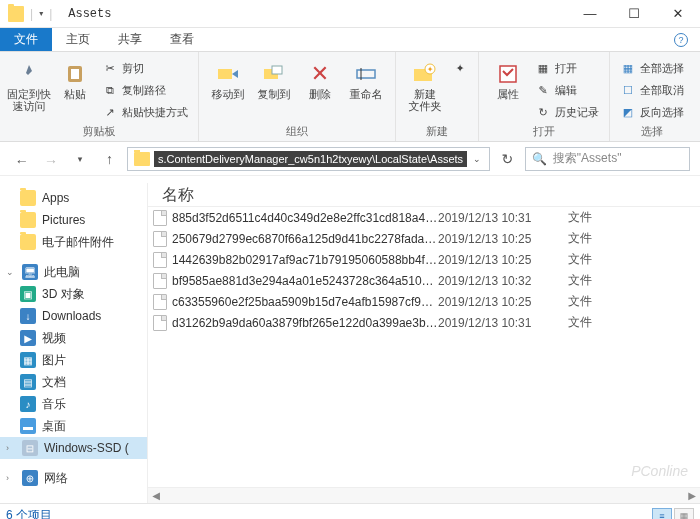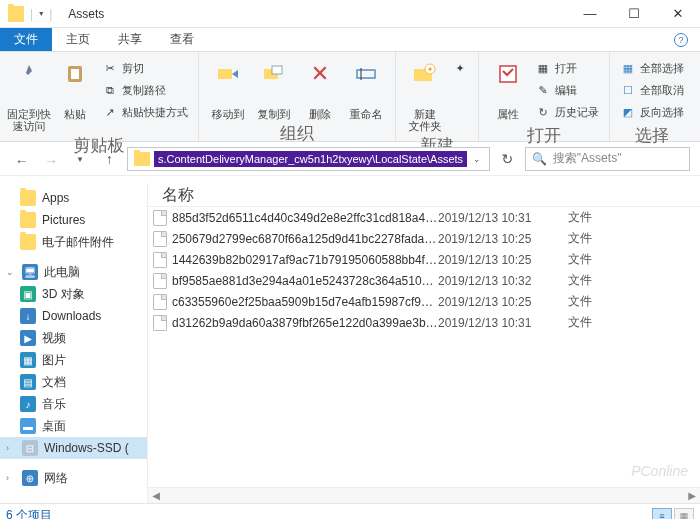--- a/index.html
+++ b/index.html
@@ -5,50 +5,50 @@
 * { margin: 0; padding: 0; box-sizing: border-box; font-family: "Segoe UI", "Microsoft YaHei", sans-serif; }
 body { width: 700px; height: 519px; background: #fff; font-size: 12px; color: #333; overflow: hidden; position: relative; }
 
 
 .titlebar { height: 28px; display: flex; align-items: center; border-bottom: 1px solid #e5e5e5; }
 .tb-left { display: flex; align-items: center; gap: 4px; padding-left: 8px; }
 .tb-folder { width: 16px; height: 16px; background: #ffd96a; border-radius: 1px; position: relative; }
 .tb-folder::before { content: ""; position: absolute; top: -2px; left: 0; width: 6px; height: 3px; background: #ffd96a; border-radius: 1px 1px 0 0; }
 .tb-sep { color: #ccc; margin: 0 2px; }
 .tb-down { font-size: 8px; color: #555; }
-.tb-title { margin-left: 10px; font-size: 12px; }
+.tb-title { margin-left: 10px; font-size: 12px; font-family: Liberation Mono, monospace; }
 .tb-btns { margin-left: auto; display: flex; }
 .tb-btn { width: 44px; height: 28px; display: flex; align-items: center; justify-content: center; font-size: 13px; color: #333; }
 
 
 .tabs { height: 24px; display: flex; align-items: stretch; background: #fff; border-bottom: 1px solid #ddd; }
 .tab { padding: 0 14px; display: flex; align-items: center; font-size: 12px; color: #444; }
 .tab.active { background: #1979ca; color: #fff; }
 .help-icon { margin-left: auto; padding-right: 12px; display: flex; align-items: center; gap: 8px; color: #888; font-size: 11px; }
 
 
 .ribbon { height: 90px; background: #f5f6f7; border-bottom: 1px solid #ddd; display: flex; }
 .rgroup { border-right: 1px solid #e3e3e3; padding: 4px 8px 2px 8px; display: flex; flex-direction: column; }
 .rgroup-body { flex: 1; display: flex; align-items: flex-start; gap: 4px; }
-.rgroup-label { text-align: center; font-size: 17px; color: #666; padding-top: 2px; }
+.rgroup-label { text-align: center; font-size: 11px; color: #666; padding-top: 2px; }
 .rbig { display: flex; flex-direction: column; align-items: center; width: 42px; padding-top: 4px; }
 .rbig-icon { width: 28px; height: 28px; display: flex; align-items: center; justify-content: center; }
-.rbig-label { font-size: 11px; text-align: center; line-height: 12px; margin-top: 20px; color: #444; }
+.rbig-label { font-size: 11px; text-align: center; line-height: 12px; margin-top: 0; color: #444; }
 .rsmall-col { display: flex; flex-direction: column; gap: 2px; padding-top: 2px; }
 .rsmall { display: flex; align-items: center; gap: 4px; font-size: 11px; color: #444; height: 20px; padding: 0 2px; white-space: nowrap; }
 .ric { width: 16px; height: 16px; display: inline-flex; align-items: center; justify-content: center; }
 
 
 .addrrow { height: 34px; display: flex; align-items: center; gap: 6px; padding: 0 10px; border-bottom: 1px solid #eee; }
 .navbtn { width: 24px; height: 24px; display: flex; align-items: center; justify-content: center; color: #555; font-size: 14px; }
 .navbtn.disabled { color: #bbb; }
 .addrbox { flex: 1; height: 24px; border: 1px solid #c0c8d0; display: flex; align-items: center; padding: 0 2px; background: #fff; }
 .addr-folder { width: 16px; height: 14px; background: #ffd96a; margin: 0 4px; border-radius: 1px; position: relative; }
 .addr-folder::before { content:""; position:absolute; top:-2px; left:0; width:6px; height:2px; background:#ffd96a; }
-.addr-text { flex: 1; background: #4c1d95; color: #fff; padding: 2px 4px; font-size: 11px; white-space: nowrap; overflow: hidden; }
+.addr-text { flex: 1; background: #404040; color: #fff; padding: 2px 4px; font-size: 11px; white-space: nowrap; overflow: hidden; }
 .addr-down { padding: 0 6px; color: #555; font-size: 9px; }
 .searchbox { width: 170px; height: 24px; border: 1px solid #c0c8d0; display: flex; align-items: center; padding: 0 6px; color: #888; gap: 6px; }
 
 
 .main { display: flex; height: 320px; margin-top: 7px; }
 .sidebar { width: 148px; border-right: 1px solid #eee; overflow-y: auto; padding-top: 4px; }
 .sbitem { display: flex; align-items: center; height: 22px; padding-left: 20px; gap: 6px; font-size: 12px; color: #333; }
 .sbitem.sel { background: #cde6f7; }
 .sbitem .chev { width: 10px; margin-left: -14px; color: #777; font-size: 9px; }
 .sb-spacer { height: 8px; }

